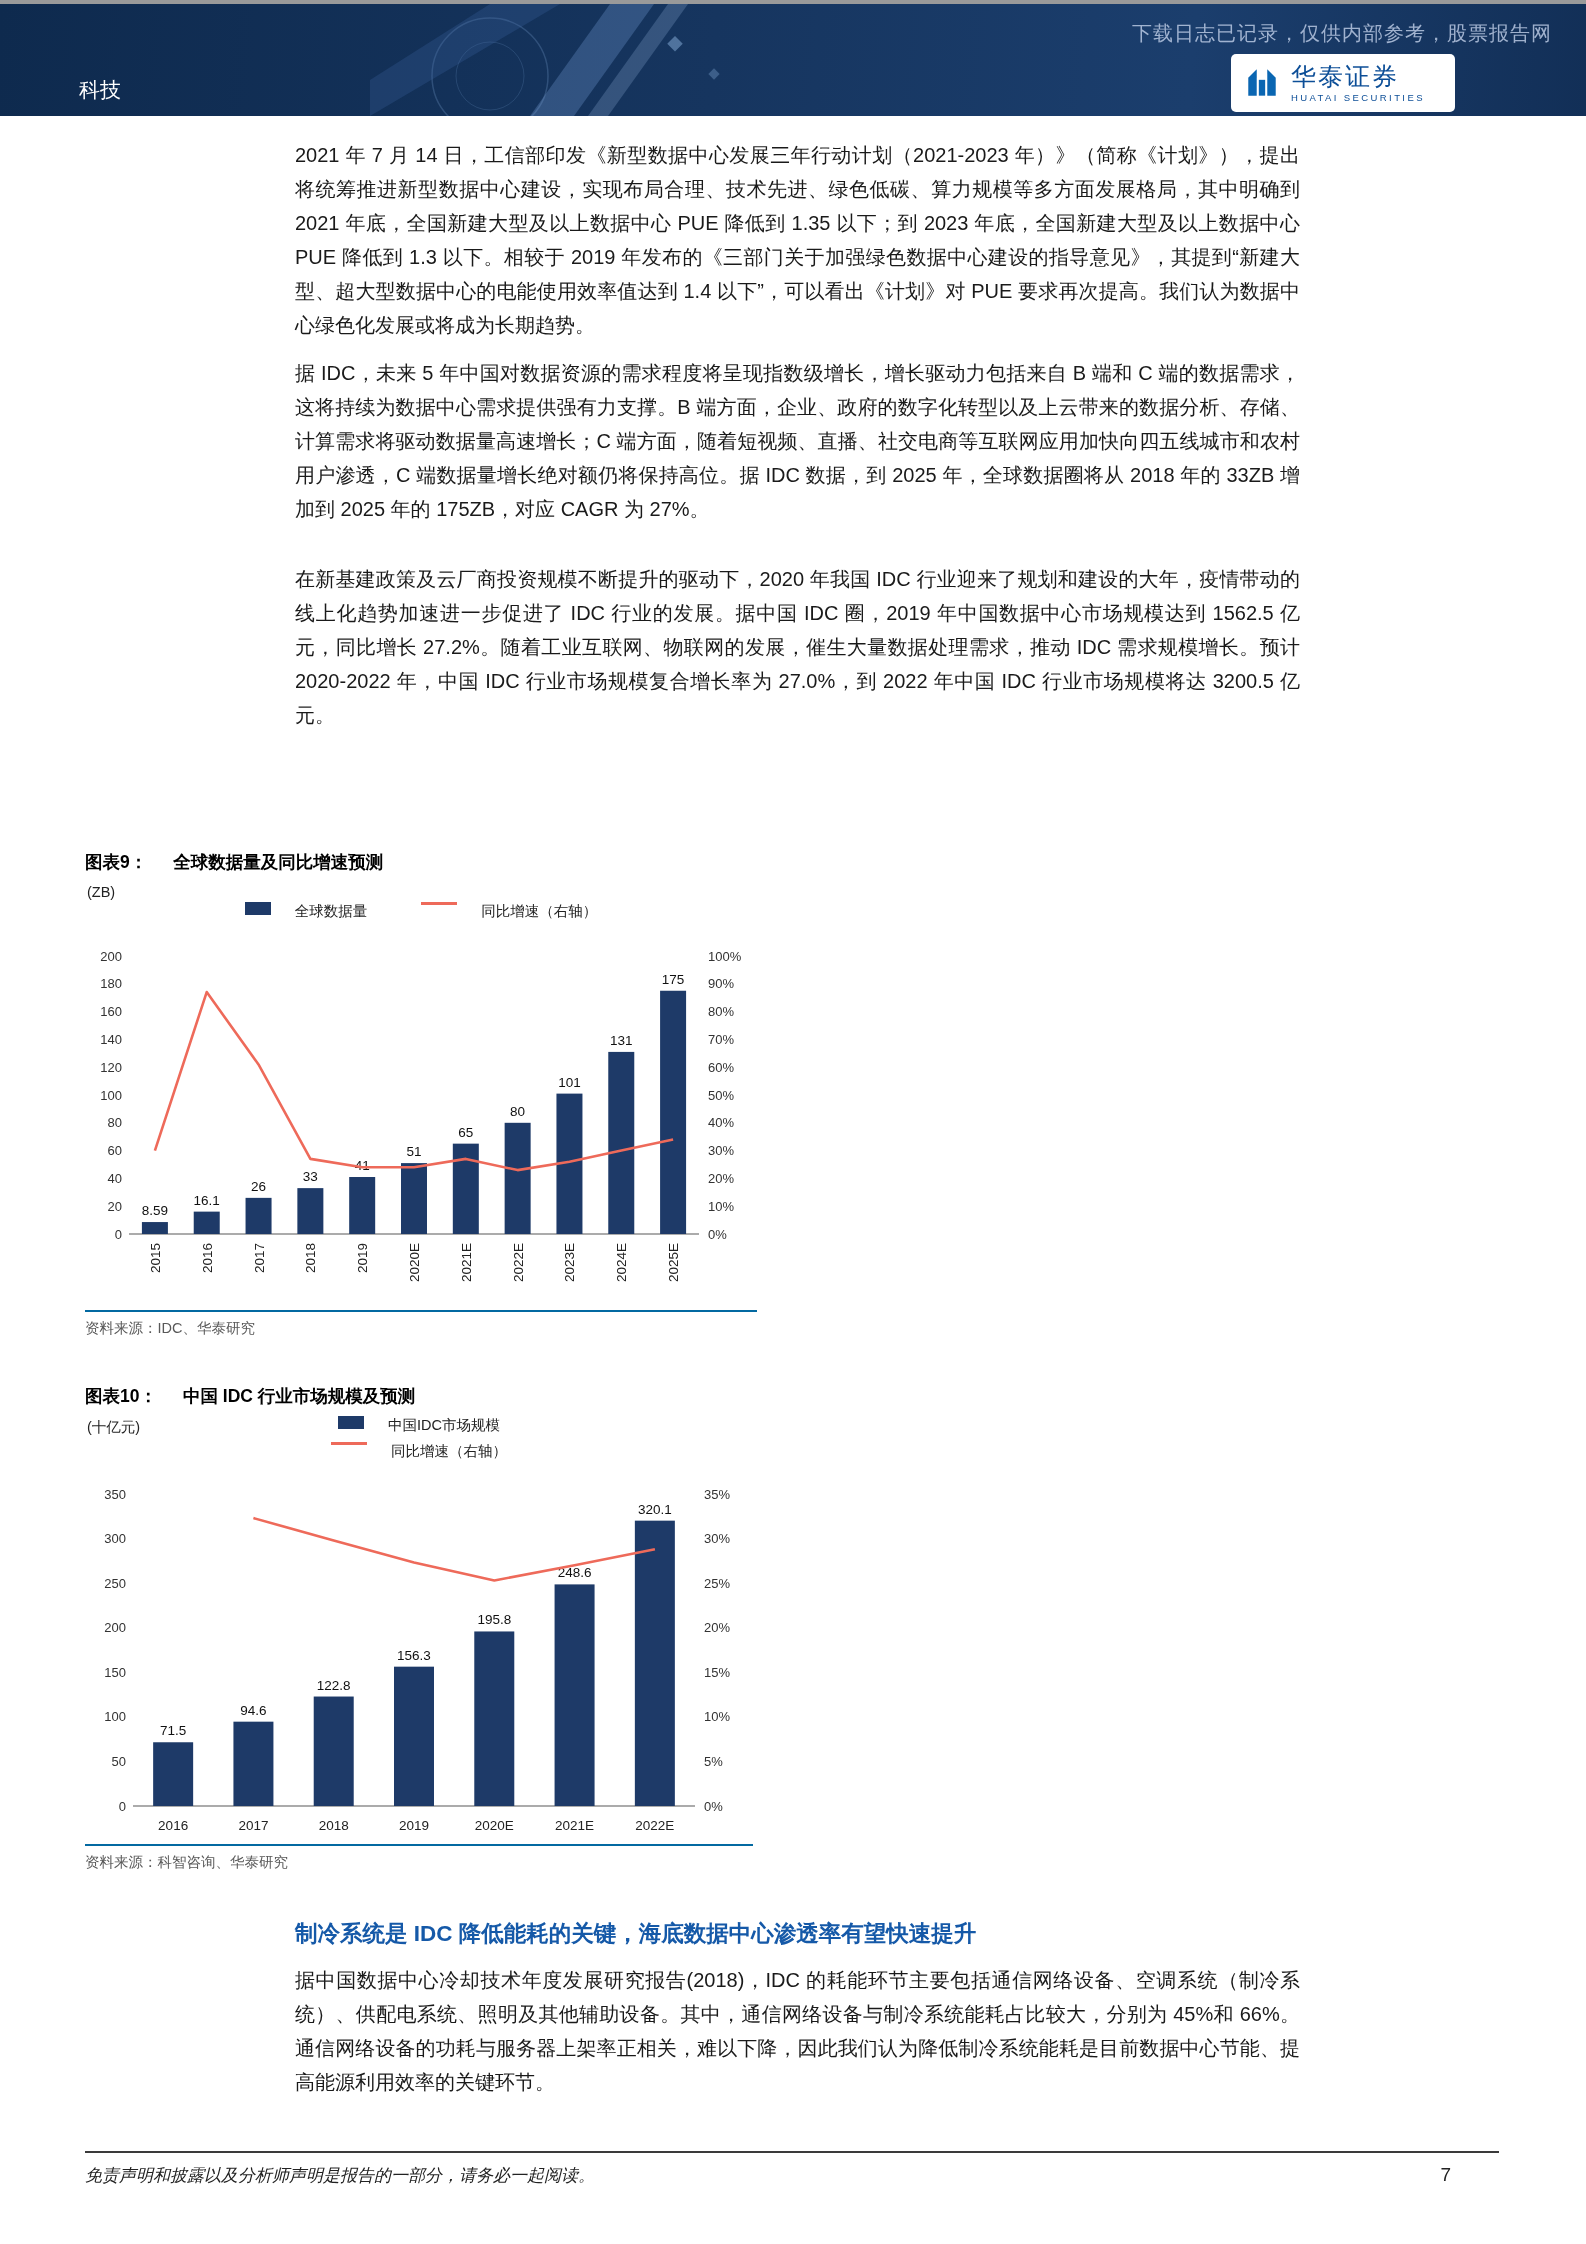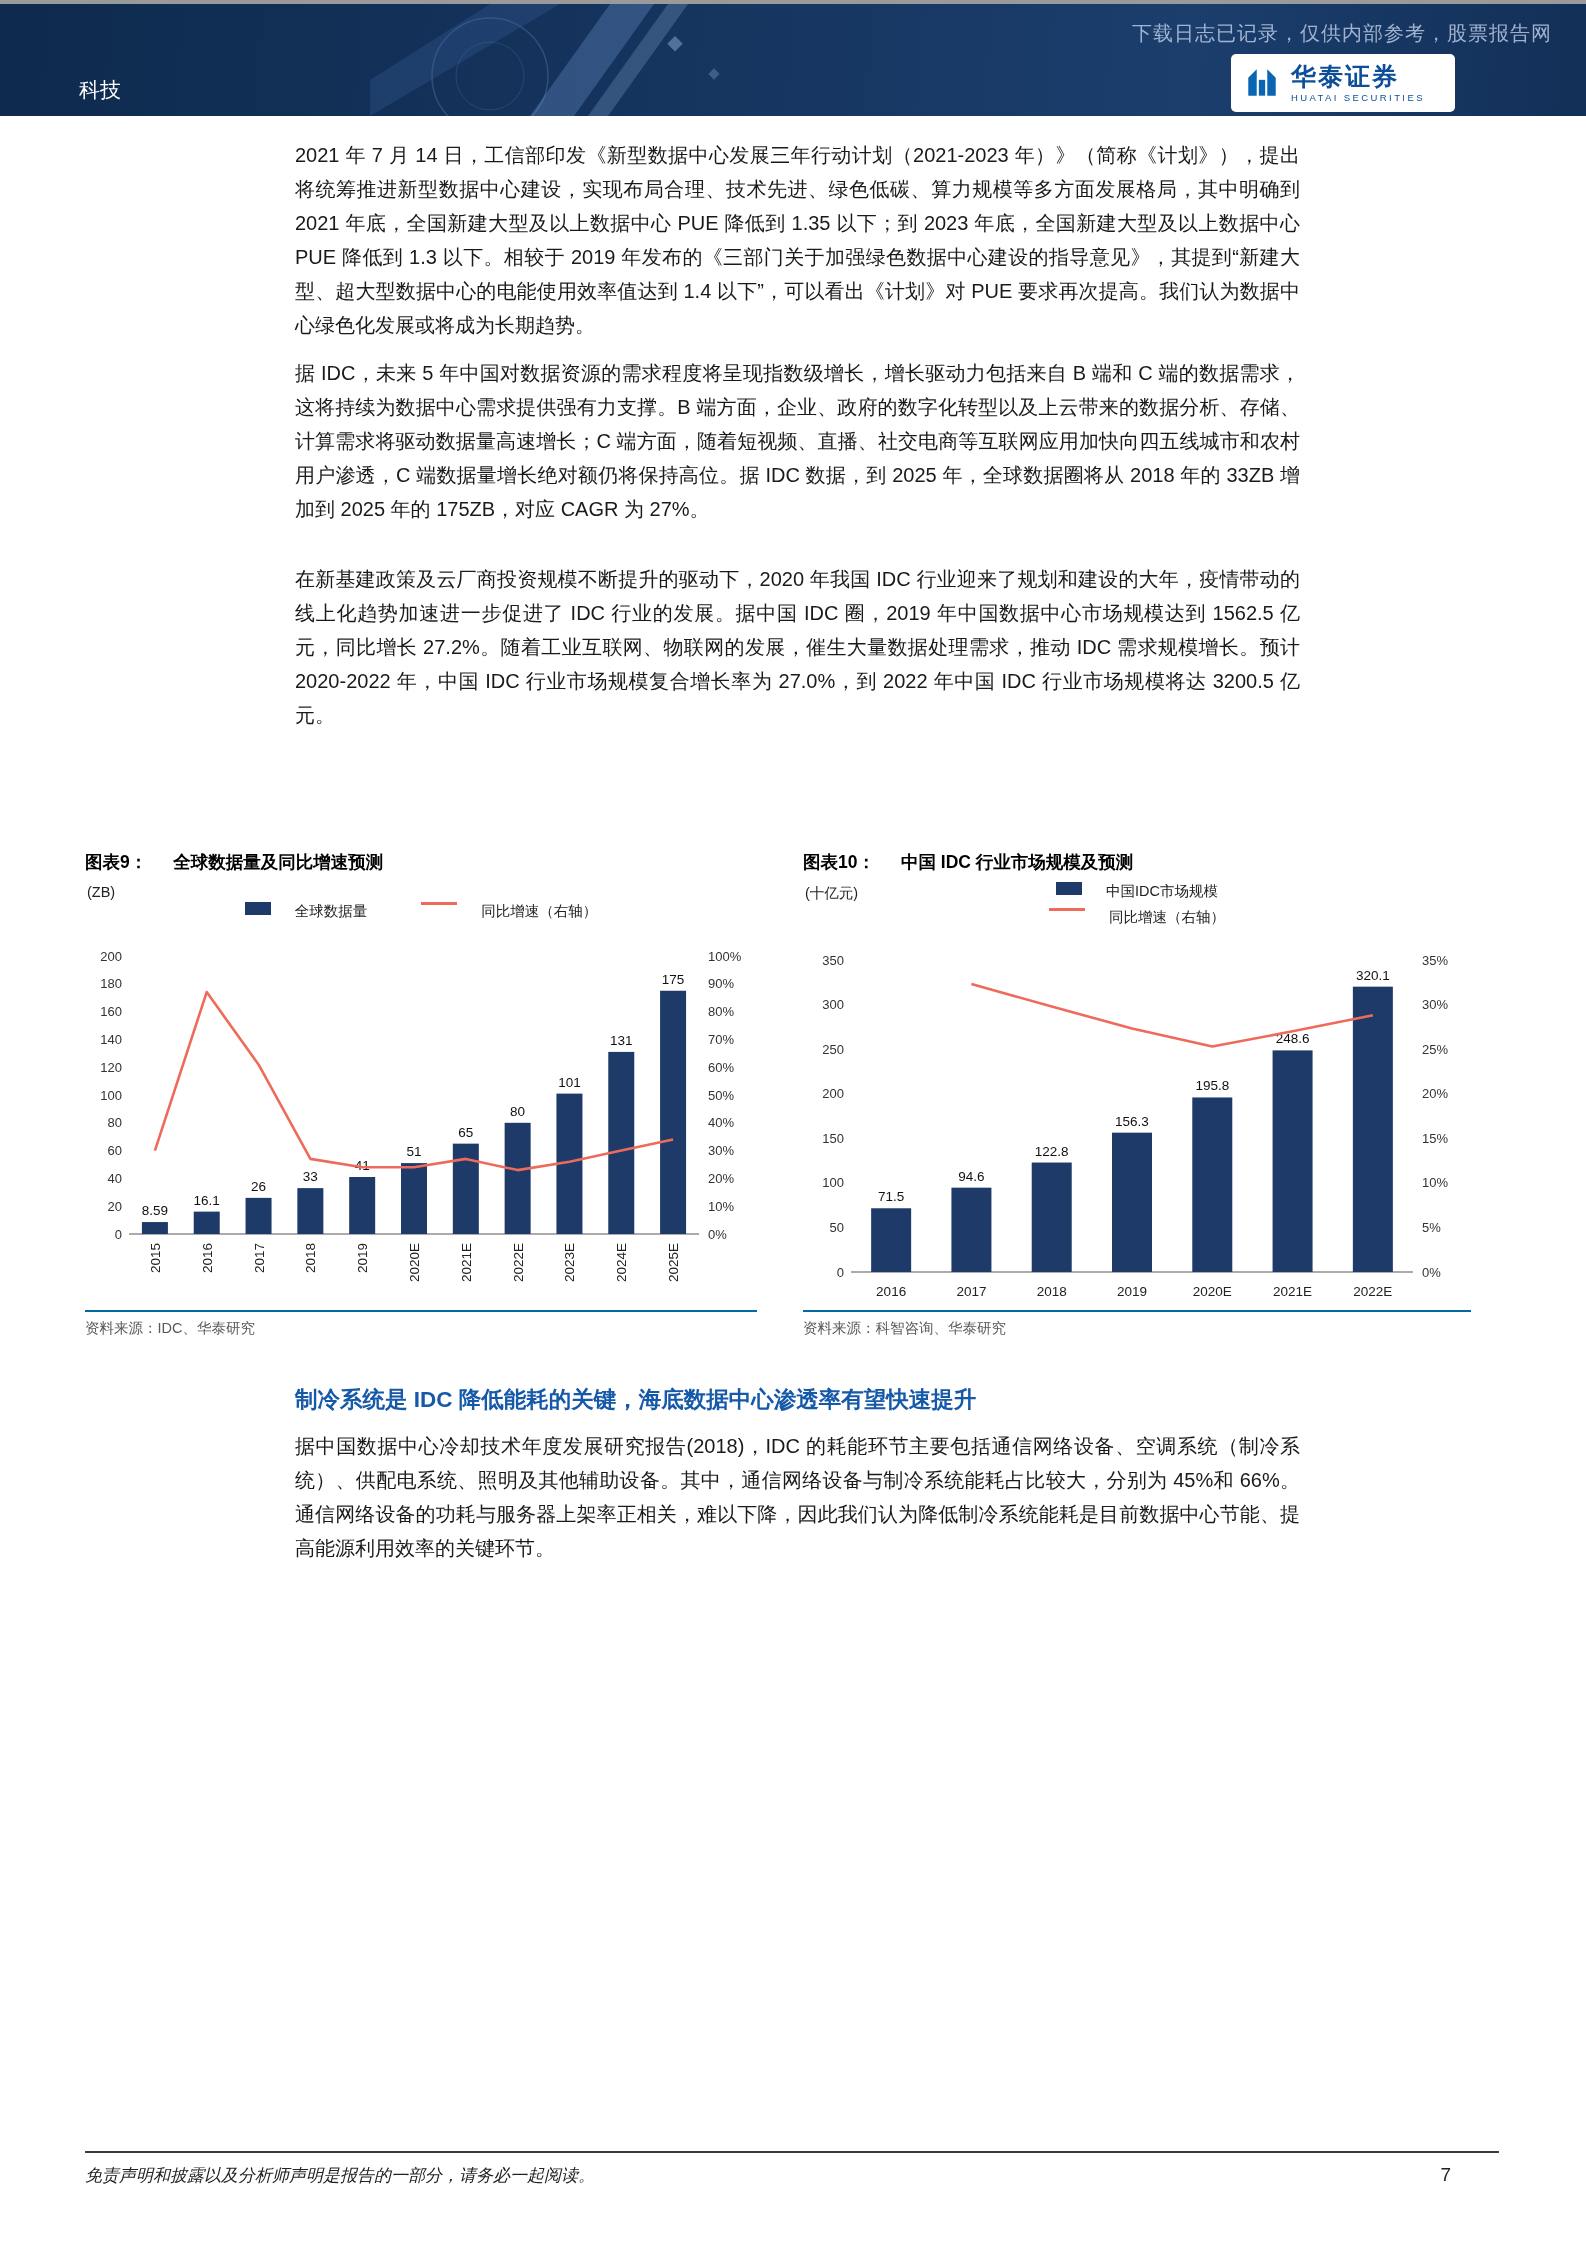--- a/index.html
+++ b/index.html
@@ -8,34 +8,34 @@
 
   
   .band{position:absolute;top:0;left:0;width:100%;height:112px;
         background:linear-gradient(95deg,#0e2a4e 0%,#16355f 45%,#1b3e6d 75%,#122f57 100%);overflow:hidden;}
   .band-deco{position:absolute;left:370px;top:0;}
   .watermark{position:absolute;top:16px;right:34px;font-size:20px;letter-spacing:1px;
              color:rgba(185,200,226,0.85);}
   .section-label{position:absolute;left:79px;bottom:12px;font-size:21px;color:#ffffff;}
   .logo-box{position:absolute;top:50px;right:131px;width:224px;height:58px;background:#ffffff;
             border-radius:5px;display:flex;align-items:center;gap:10px;padding:0 12px;box-sizing:border-box;}
-  .logo-cn{font-size:25px;font-weight:bold;color:#0c4e97;letter-spacing:2px;line-height:1.05;}
+  .logo-cn{font-size:25px;font-weight:normal;color:#0c4e97;letter-spacing:2px;line-height:1.05;}
   .logo-en{font-size:9.5px;color:#0c4e97;letter-spacing:2.4px;margin-top:2px;}
 
   
   .content{position:absolute;top:112px;left:0;width:100%;}
   .para{margin:0 286px 0 295px;font-size:20px;line-height:34px;text-align:justify;}
   .para.first{margin-top:22px;}
   .para.after-head{margin-top:14px;}
   .para.blank-before{margin-top:36px;}
   .blue-heading{margin:30px 286px 0 295px;font-size:22.5px;font-weight:bold;color:#1559a8;}
   .blue-heading.second{margin-top:46px;}
 
   
-  .figures{display:flex;gap:46px;margin:118px 0 0 85px;}
+  .figures{display:flex;gap:46px;margin:118px 0 0 85px;flex-direction:column;}
   .fig{width:672px;}
   .fig.narrow{width:668px;}
   .fig-title-row{font-size:17.5px;font-weight:bold;color:#000;padding-bottom:8px;}
   .fig-label{margin-right:26px;}
   .fig-head{position:relative;height:52px;}
   .fig-head.tall{height:56px;}
   .fig-unit{position:absolute;left:2px;top:2px;font-size:14.5px;color:#222;}
   .legend{position:absolute;top:20px;left:0;right:0;display:flex;justify-content:center;
           gap:54px;align-items:center;font-size:14.5px;color:#222;}
   .legend.col{top:0;flex-direction:column;gap:7px;}

